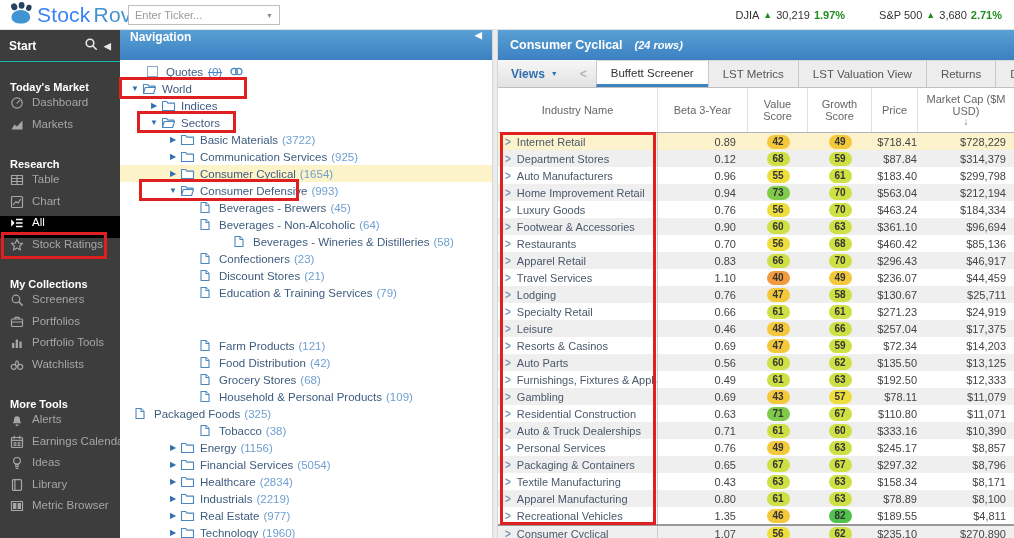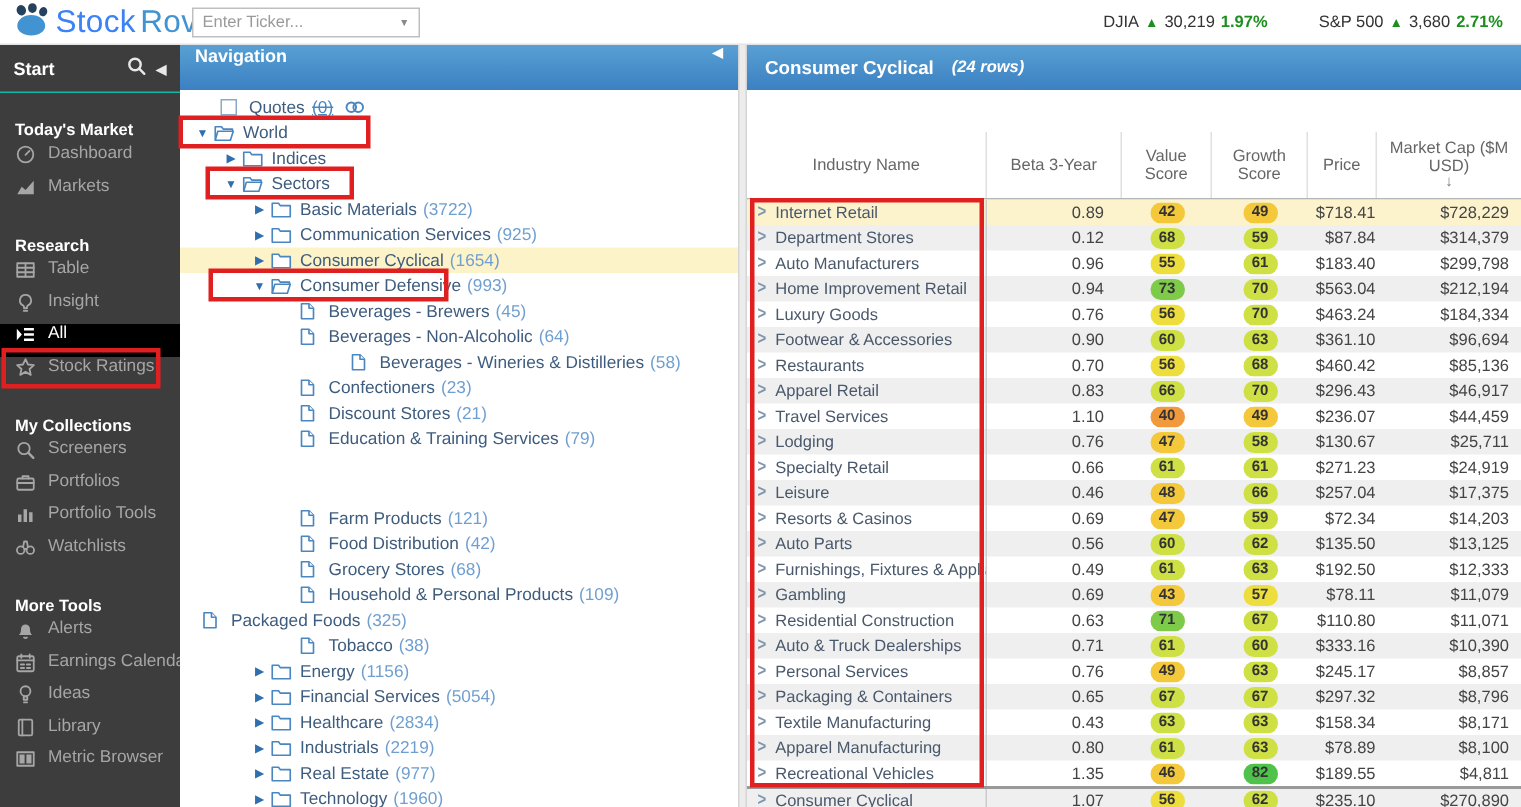--- a/index.html
+++ b/index.html
@@ -164,25 +164,25 @@
             <svg width="14" height="14" viewBox="0 0 14 14" fill="none" stroke="currentColor" stroke-width="1.2" stroke-linecap="round" stroke-linejoin="round">
               <rect x="1.5" y="2.5" width="11" height="9"></rect>
               <path d="M1.5 5.5h11M1.5 8.5h11M7 2.5v9"></path>
             </svg>
           </span>
           <span>Table</span>
         </div>
         <div class="side-item">
           <span class="ic">
             <svg width="14" height="14" viewBox="0 0 14 14" fill="none" stroke="currentColor" stroke-width="1.2" stroke-linecap="round" stroke-linejoin="round">
-              <path d="M7 1.6a3.7 3.7 0 0 1 1.7 7c-.4.2-.7.6-.7 1v.9H6v-.9c0-.4-.3-.8-.7-1a3.7 3.7 0 0 1 1.7-7z"></path>
-              <path d="M5.8 12.2h2.4"></path>
-            </svg>
-          </span>
-          <span>Insight</span>
+              <rect x="1.5" y="1.5" width="11" height="11" rx="1"></rect>
+              <path d="M3.5 9.5l2.4-3 2 1.6 2.6-3.6"></path>
+            </svg>
+          </span>
+          <span>Chart</span>
         </div>
         <div class="side-item active">
           <span class="ic">
             <svg width="14" height="14" viewBox="0 0 14 14">
               <path d="M1.2 3.2L4.6 7L1.2 10.8Z" fill="currentColor"></path>
               <path d="M6 3.5h6.6M6 7h6.6M6 10.5h6.6" stroke="currentColor" stroke-width="1.7"></path>
             </svg>
           </span>
           <span>All</span>
         </div>
@@ -586,20 +586,35 @@
       </div>
   </div>
 
   <div class="splitter"></div>
 
   <div class="main">
     <div class="main-head">
       <span>Consumer Cyclical</span>
       <span class="rows-count">(24 rows)</span>
     </div>
+    <div class="toolbar">
+      <div class="views-btn">
+        <span>Views</span>
+        <span class="views-caret"></span>
+      </div>
+      <div class="views-sep"></div>
+      <div class="tab-scroll"></div>
+      <div style="display:flex;">
+          <div class="tab active">Buffett Screener</div>
+          <div class="tab">LST Metrics</div>
+          <div class="tab">LST Valuation View</div>
+          <div class="tab">Returns</div>
+          <div class="tab">Dividend Calendar</div>
+        </div>
+    </div>
     <div class="thead">
         <div class="th c0">
           <div>Industry Name</div>
         </div>
         <div class="th c1">
           <div>Beta 3-Year</div>
         </div>
         <div class="th c2">
           <div>Value Score</div>
         </div>

